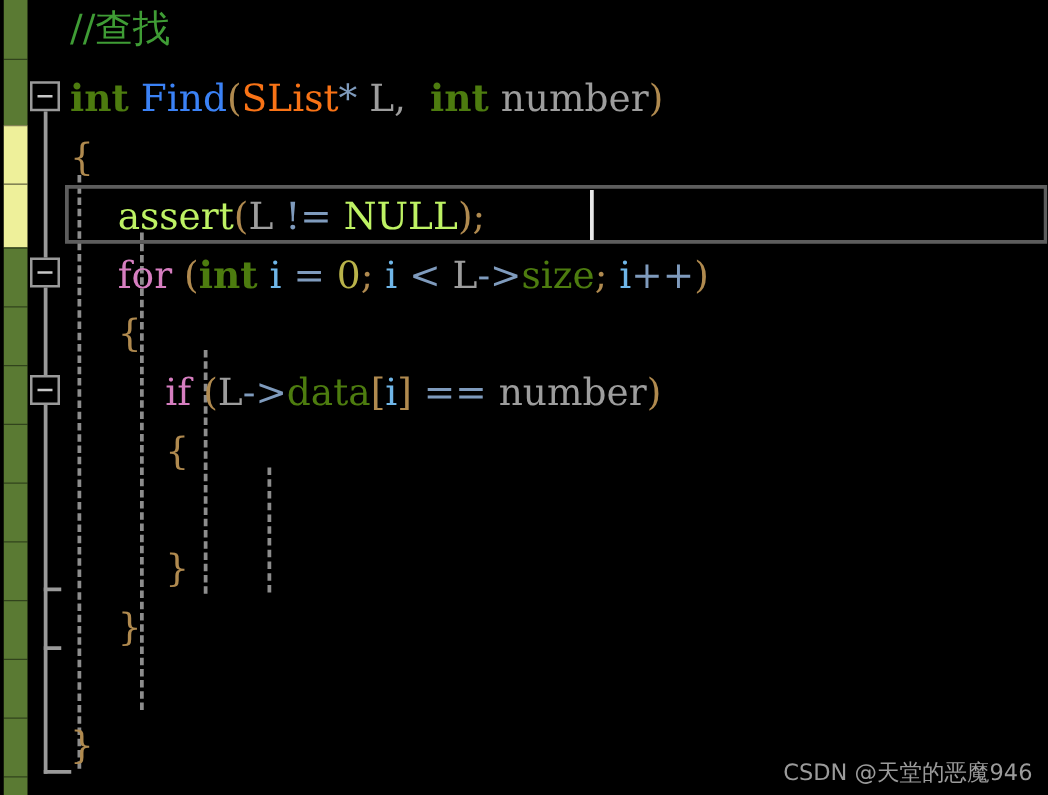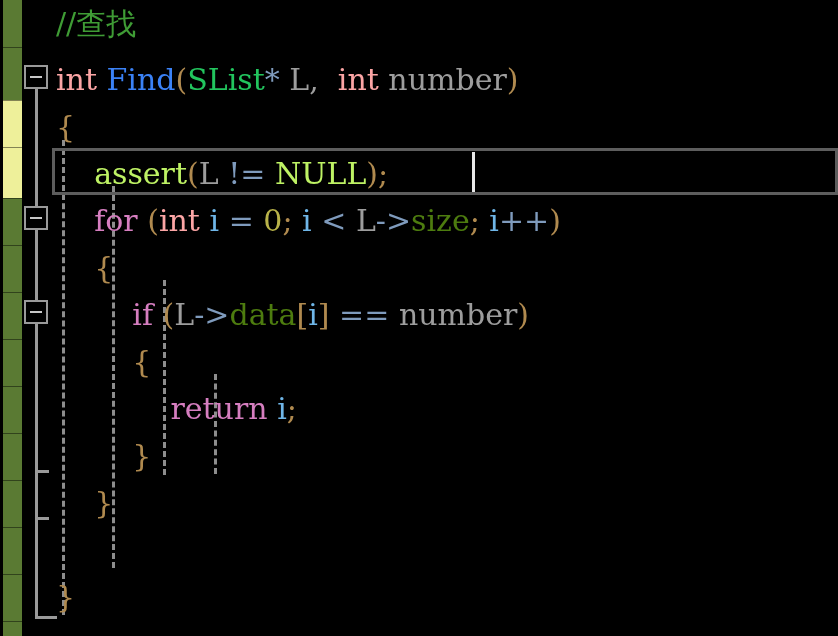--- a/index.html
+++ b/index.html
@@ -100,24 +100,24 @@
     background: transparent;
   }
   .caret {
     position: absolute;
     width: 3px;
     background: #e8e8e8;
   }
 
   
   .t-comment  { color: #3f9c35; }
-  .t-keyword  { color: #fca5a5; }   
+  .t-keyword  { color: #4d7c0f; font-weight: bold; }   
   .t-ctrl     { color: #d67ec0; }   
   .t-func     { color: #3b82f6; }   
-  .t-type     { color: #22c55e; }   
+  .t-type     { color: #f97316; }   
   .t-plain    { color: #9d9d9d; }   
   .t-var      { color: #6fb6e8; }   
   .t-macro    { color: #bef264; }   
   .t-field    { color: #4d7c0f; }   
   .t-num      { color: #b9b34a; }   
   .t-punct    { color: #b08a4f; }   
   .t-op       { color: #7f9bbd; }   
 
   
   .watermark {
@@ -177,20 +177,20 @@
 
   <div class="code">
       <div class="line" style="top: 0px; padding-left: 56px;"><span class="txt t-comment">//查找</span></div>
       <div class="line" style="top: 56px; padding-left: 56px;"><span class="txt t-keyword">int</span><span class="txt t-plain"> </span><span class="txt t-func">Find</span><span class="txt t-punct">(</span><span class="txt t-type">SList</span><span class="txt t-op">*</span><span class="txt t-plain"> </span><span class="txt t-plain">L</span><span class="txt t-plain">,</span><span class="txt t-plain">  </span><span class="txt t-keyword">int</span><span class="txt t-plain"> </span><span class="txt t-plain">number</span><span class="txt t-punct">)</span></div>
       <div class="line" style="top: 103px; padding-left: 56px;"><span class="txt t-punct">{</span></div>
       <div class="line" style="top: 150px; padding-left: 56px;"><span class="txt t-plain">    </span><span class="txt t-macro">assert</span><span class="txt t-punct">(</span><span class="txt t-plain">L</span><span class="txt t-plain"> </span><span class="txt t-op">!=</span><span class="txt t-plain"> </span><span class="txt t-macro">NULL</span><span class="txt t-punct">)</span><span class="txt t-punct">;</span></div>
       <div class="line" style="top: 197px; padding-left: 56px;"><span class="txt t-plain">    </span><span class="txt t-ctrl">for</span><span class="txt t-plain"> </span><span class="txt t-punct">(</span><span class="txt t-keyword">int</span><span class="txt t-plain"> </span><span class="txt t-var">i</span><span class="txt t-plain"> </span><span class="txt t-op">=</span><span class="txt t-plain"> </span><span class="txt t-num">0</span><span class="txt t-punct">;</span><span class="txt t-plain"> </span><span class="txt t-var">i</span><span class="txt t-plain"> </span><span class="txt t-op">&lt;</span><span class="txt t-plain"> </span><span class="txt t-plain">L</span><span class="txt t-op">-&gt;</span><span class="txt t-field">size</span><span class="txt t-punct">;</span><span class="txt t-plain"> </span><span class="txt t-var">i</span><span class="txt t-op">++</span><span class="txt t-punct">)</span></div>
       <div class="line" style="top: 244px; padding-left: 56px;"><span class="txt t-plain">    </span><span class="txt t-punct">{</span></div>
       <div class="line" style="top: 291px; padding-left: 56px;"><span class="txt t-plain">        </span><span class="txt t-ctrl">if</span><span class="txt t-plain"> </span><span class="txt t-punct">(</span><span class="txt t-plain">L</span><span class="txt t-op">-&gt;</span><span class="txt t-field">data</span><span class="txt t-punct">[</span><span class="txt t-var">i</span><span class="txt t-punct">]</span><span class="txt t-plain"> </span><span class="txt t-op">==</span><span class="txt t-plain"> </span><span class="txt t-plain">number</span><span class="txt t-punct">)</span></div>
       <div class="line" style="top: 338px; padding-left: 56px;"><span class="txt t-plain">        </span><span class="txt t-punct">{</span></div>
-      <div class="line" style="top: 385px; padding-left: 56px;"><span class="txt t-plain">            </span><span class="txt t-ctrl">return</span><span class="txt t-plain"> </span><span class="txt t-var">i</span><span class="txt t-punct">;</span></div>
       <div class="line" style="top: 432px; padding-left: 56px;"><span class="txt t-plain">        </span><span class="txt t-punct">}</span></div>
       <div class="line" style="top: 479px; padding-left: 56px;"><span class="txt t-plain">    </span><span class="txt t-punct">}</span></div>
       <div class="line" style="top: 573px; padding-left: 56px;"><span class="txt t-punct">}</span></div>
     </div>
 
+  <div class="watermark">CSDN @天堂的恶魔946</div>
 
 </div>
 
 </body></html>

